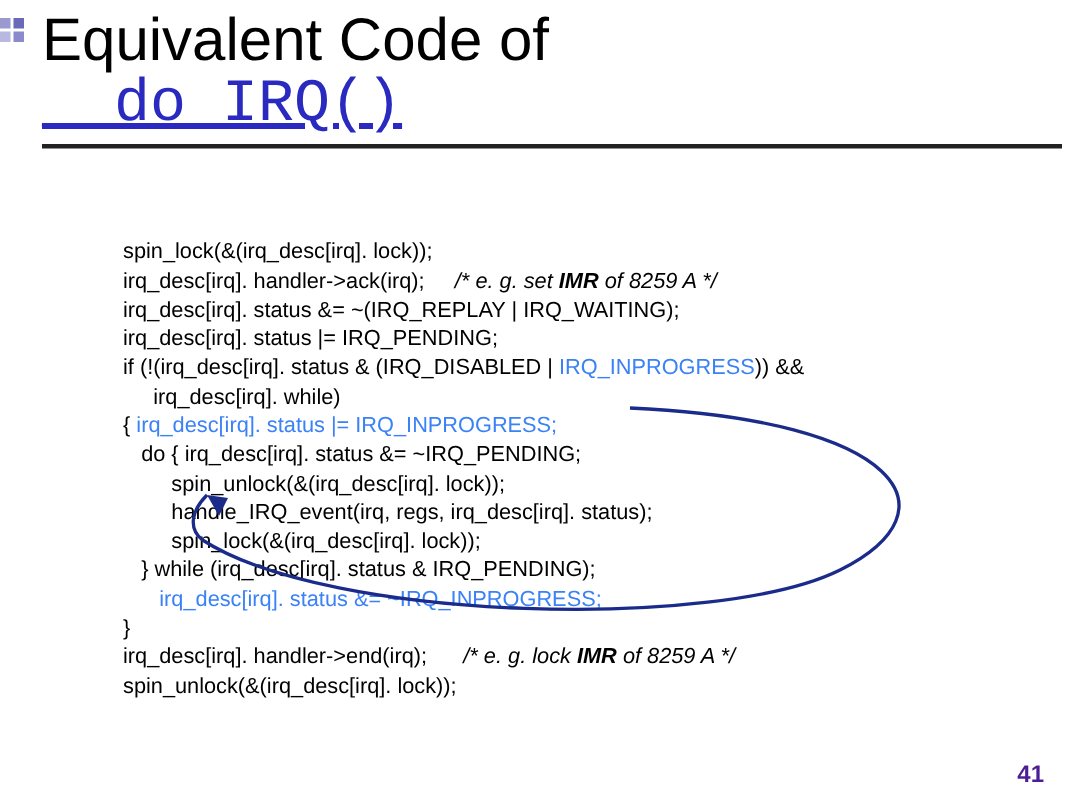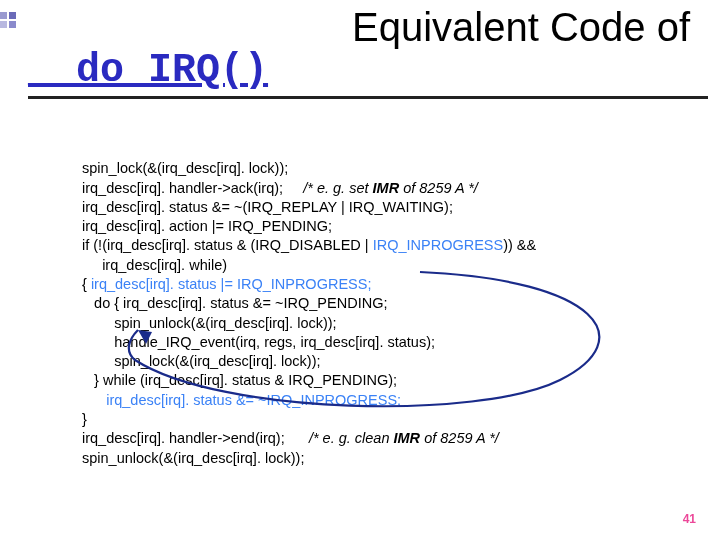--- a/index.html
+++ b/index.html
@@ -32,26 +32,25 @@
     position: absolute;
     left: 28px;
     top: 6px;
     right: 30px;
   }
   .title-eq {
     font-size: 40px;
     font-weight: 400;
     color: #000;
     line-height: 1.05;
-    text-align: right;
   }
   .title-fn {
     font-family: "Courier New", Courier, monospace;
     font-size: 40px;
-    font-weight: 700;
+    font-weight: 400;
     color: #2a2ac0;
     text-decoration: underline;
     line-height: 1.05;
     margin-top: 2px;
     padding-bottom: 4px;
   }
   .rule {
     border-bottom: 3px solid #222;
     margin-top: 0;
     width: 680px;
@@ -66,23 +65,23 @@
     color: #000;
     white-space: pre;
   }
   .codeblock .c1 { color: #000; font-style: italic; }
   .codeblock .c1 b { font-style: italic; }
   .codeblock .red { color: #3b82f6; }
   .pagenum {
     position: absolute;
     right: 24px;
     bottom: 14px;
-    font-size: 12px;
+    font-size: 16px;
     font-weight: 700;
-    color: #ec4899;
+    color: #4c1d95;
     margin-left: 21px;
   }
   .swoosh {
     position: absolute;
     left: 80px;
     top: 260px;
     pointer-events: none;
   }
 </style>
 </head>
@@ -98,32 +97,32 @@
 <div class="title">
   <div class="title-eq">Equivalent Code of</div>
   <div class="title-fn">__do_IRQ()</div>
   <div class="rule"></div>
 </div>
 
 <div class="codeblock">
 <span>spin_lock(&amp;(irq_desc[irq]. lock));</span>
 <span>irq_desc[irq]. handler-&gt;ack(irq);     </span><span class="c1"><span>/* e. g. set </span><b>IMR</b><span> of 8259 A */</span></span>
 <span>irq_desc[irq]. status &amp;= ~(IRQ_REPLAY | IRQ_WAITING);</span>
-<span>irq_desc[irq]. action |= IRQ_PENDING;</span>
+<span>irq_desc[irq]. status |= IRQ_PENDING;</span>
 <span>if (!(irq_desc[irq]. status &amp; (IRQ_DISABLED | </span><span class="red">IRQ_INPROGRESS</span><span>)) &amp;&amp;</span>
 <span>     irq_desc[irq]. while)</span>
 <span>{ </span><span class="red">irq_desc[irq]. status |= IRQ_INPROGRESS;</span>
 <span>   do { irq_desc[irq]. status &amp;= ~IRQ_PENDING;</span>
 <span>        spin_unlock(&amp;(irq_desc[irq]. lock));</span>
 <span>        handle_IRQ_event(irq, regs, irq_desc[irq]. status);</span>
 <span>        spin_lock(&amp;(irq_desc[irq]. lock));</span>
 <span>   } while (irq_desc[irq]. status &amp; IRQ_PENDING);</span>
 <span>   <span class="red">   irq_desc[irq]. status &amp;= ~IRQ_INPROGRESS;</span></span>
 <span>}</span>
-<span>irq_desc[irq]. handler-&gt;end(irq);      </span><span class="c1"><span>/* e. g. clean </span><b>IMR</b><span> of 8259 A */</span></span>
+<span>irq_desc[irq]. handler-&gt;end(irq);      </span><span class="c1"><span>/* e. g. lock </span><b>IMR</b><span> of 8259 A */</span></span>
 <span>spin_unlock(&amp;(irq_desc[irq]. lock));</span>
 </div>
 
 <svg class="swoosh" width="560" height="180">
   <path d="M 340 12
            C 520 20, 560 80, 480 120
            C 400 160, 140 155, 55 100
            C 45 92, 48 80, 58 70" stroke="#1a2b8a" stroke-width="2.2" fill="none"></path>
   <polygon points="58,70 72,72 66,84" fill="#1a2b8a"></polygon>
 </svg>

